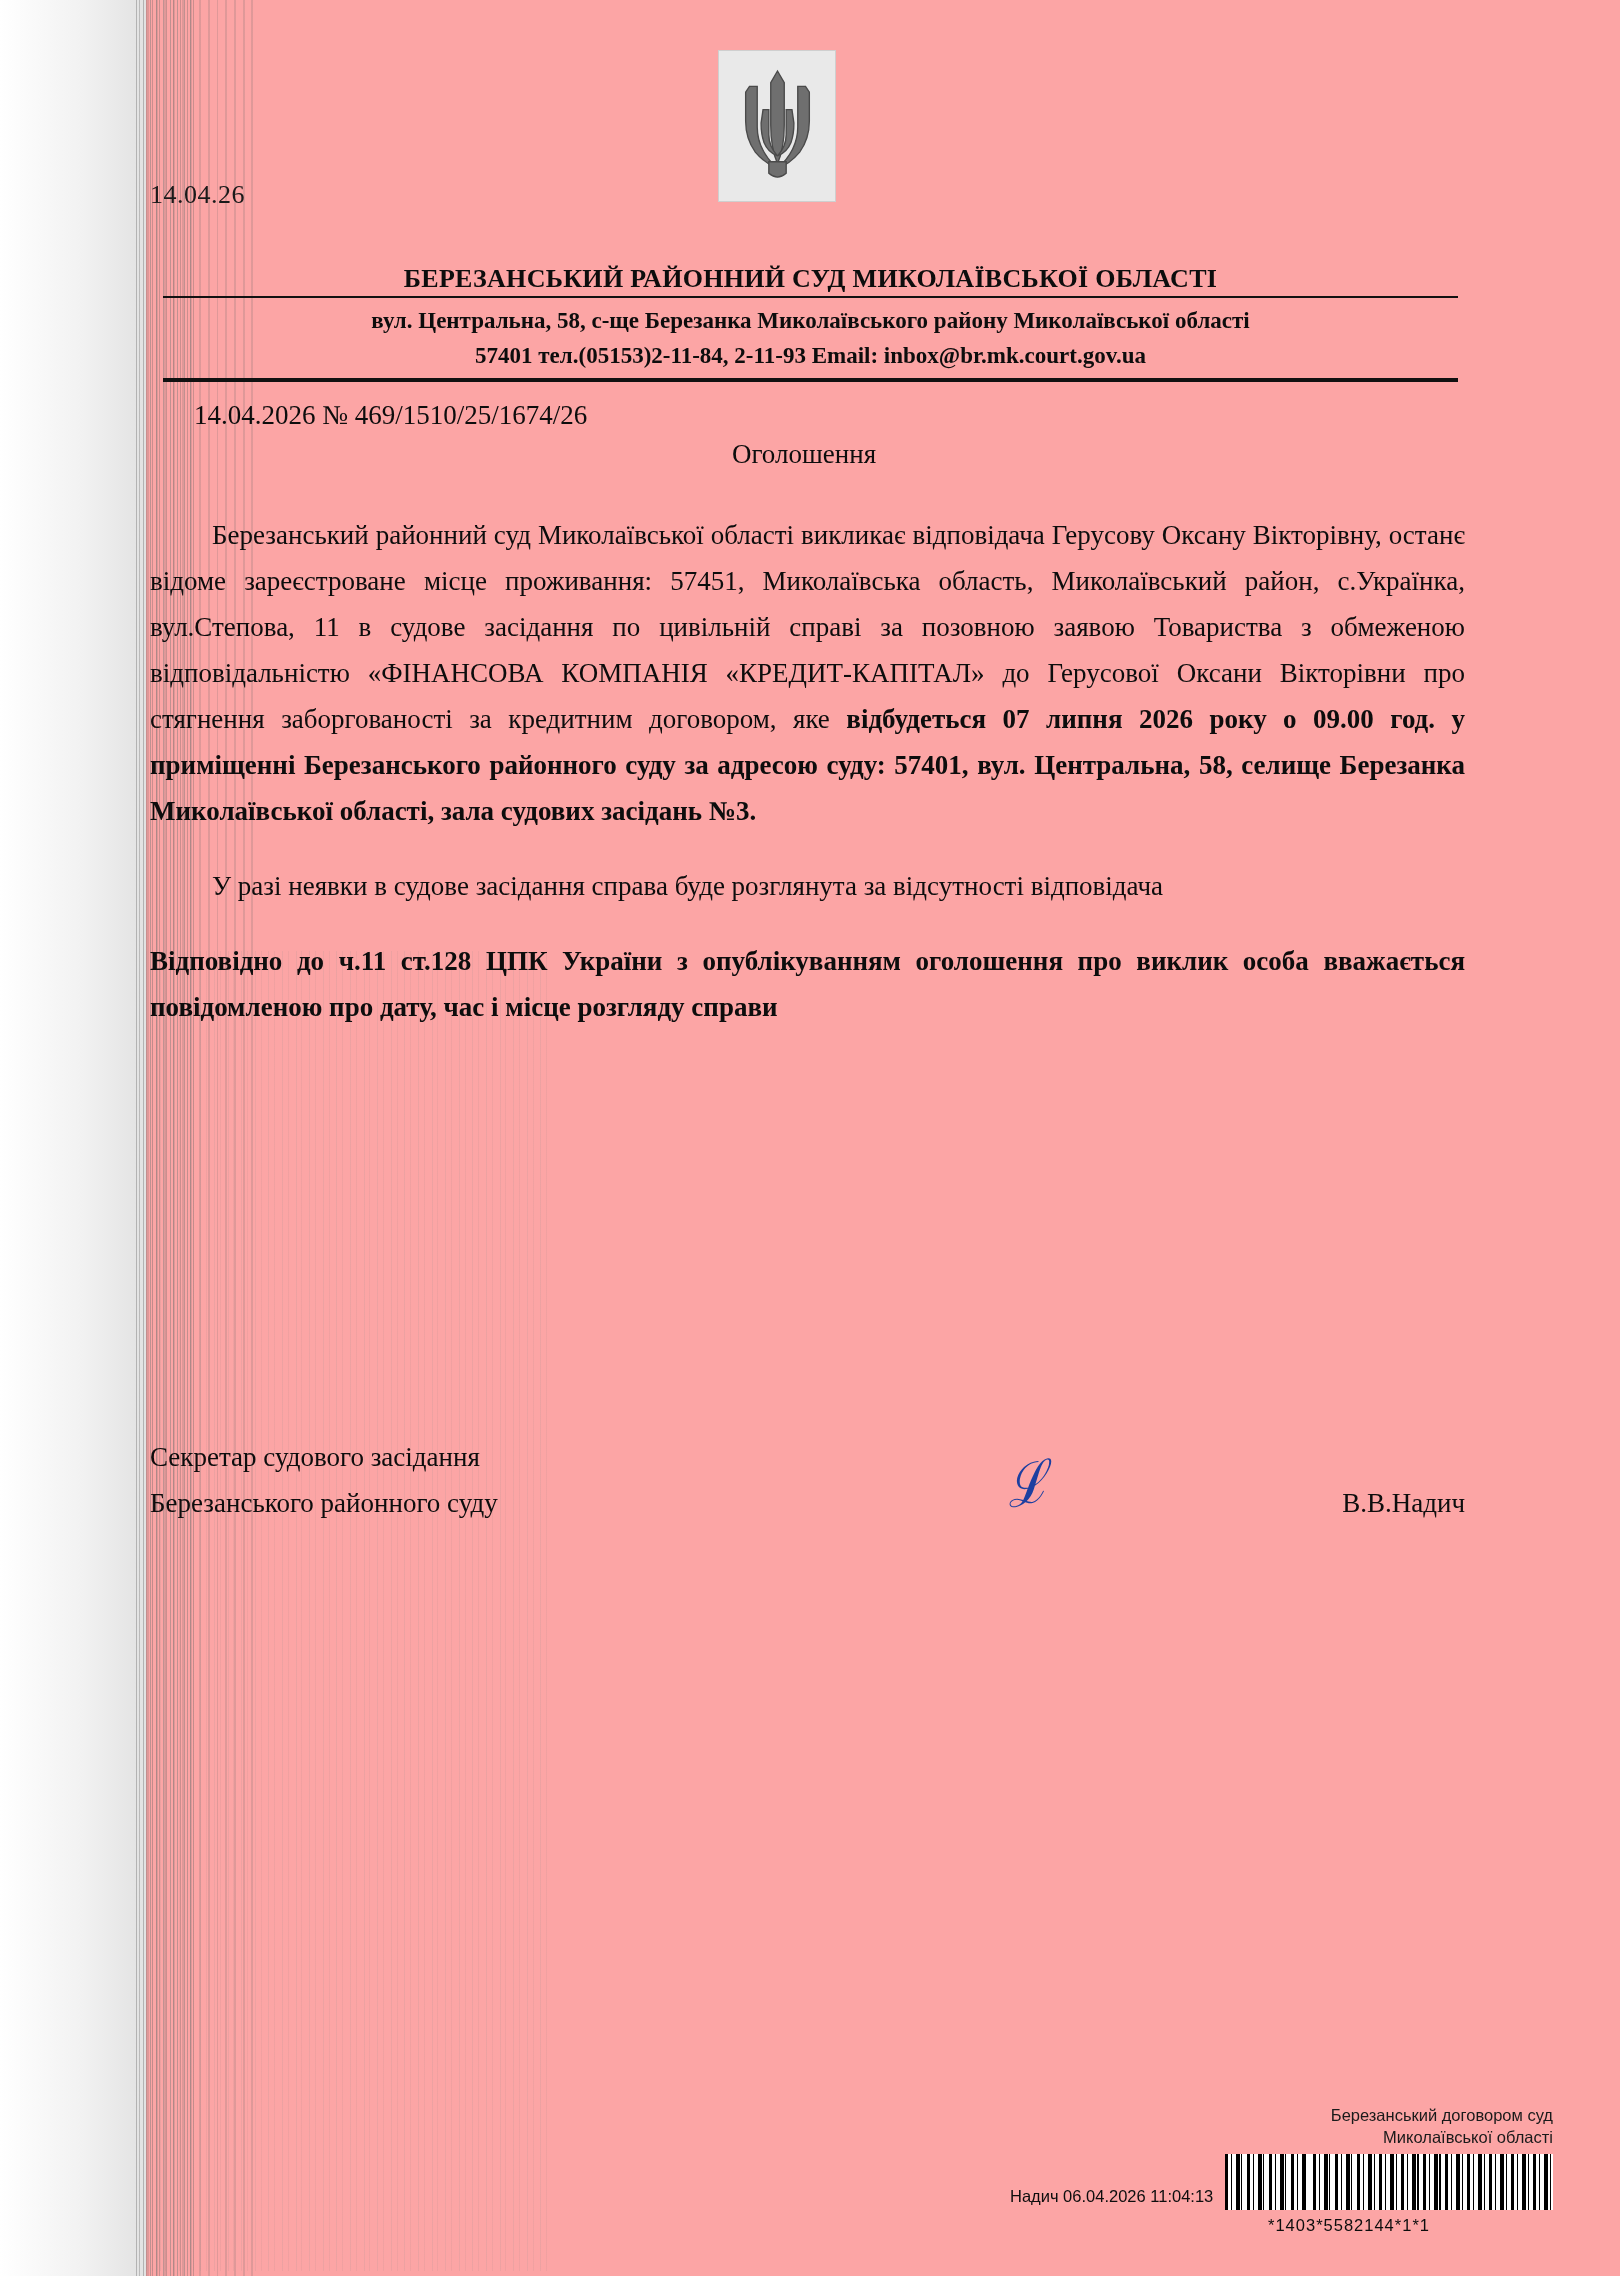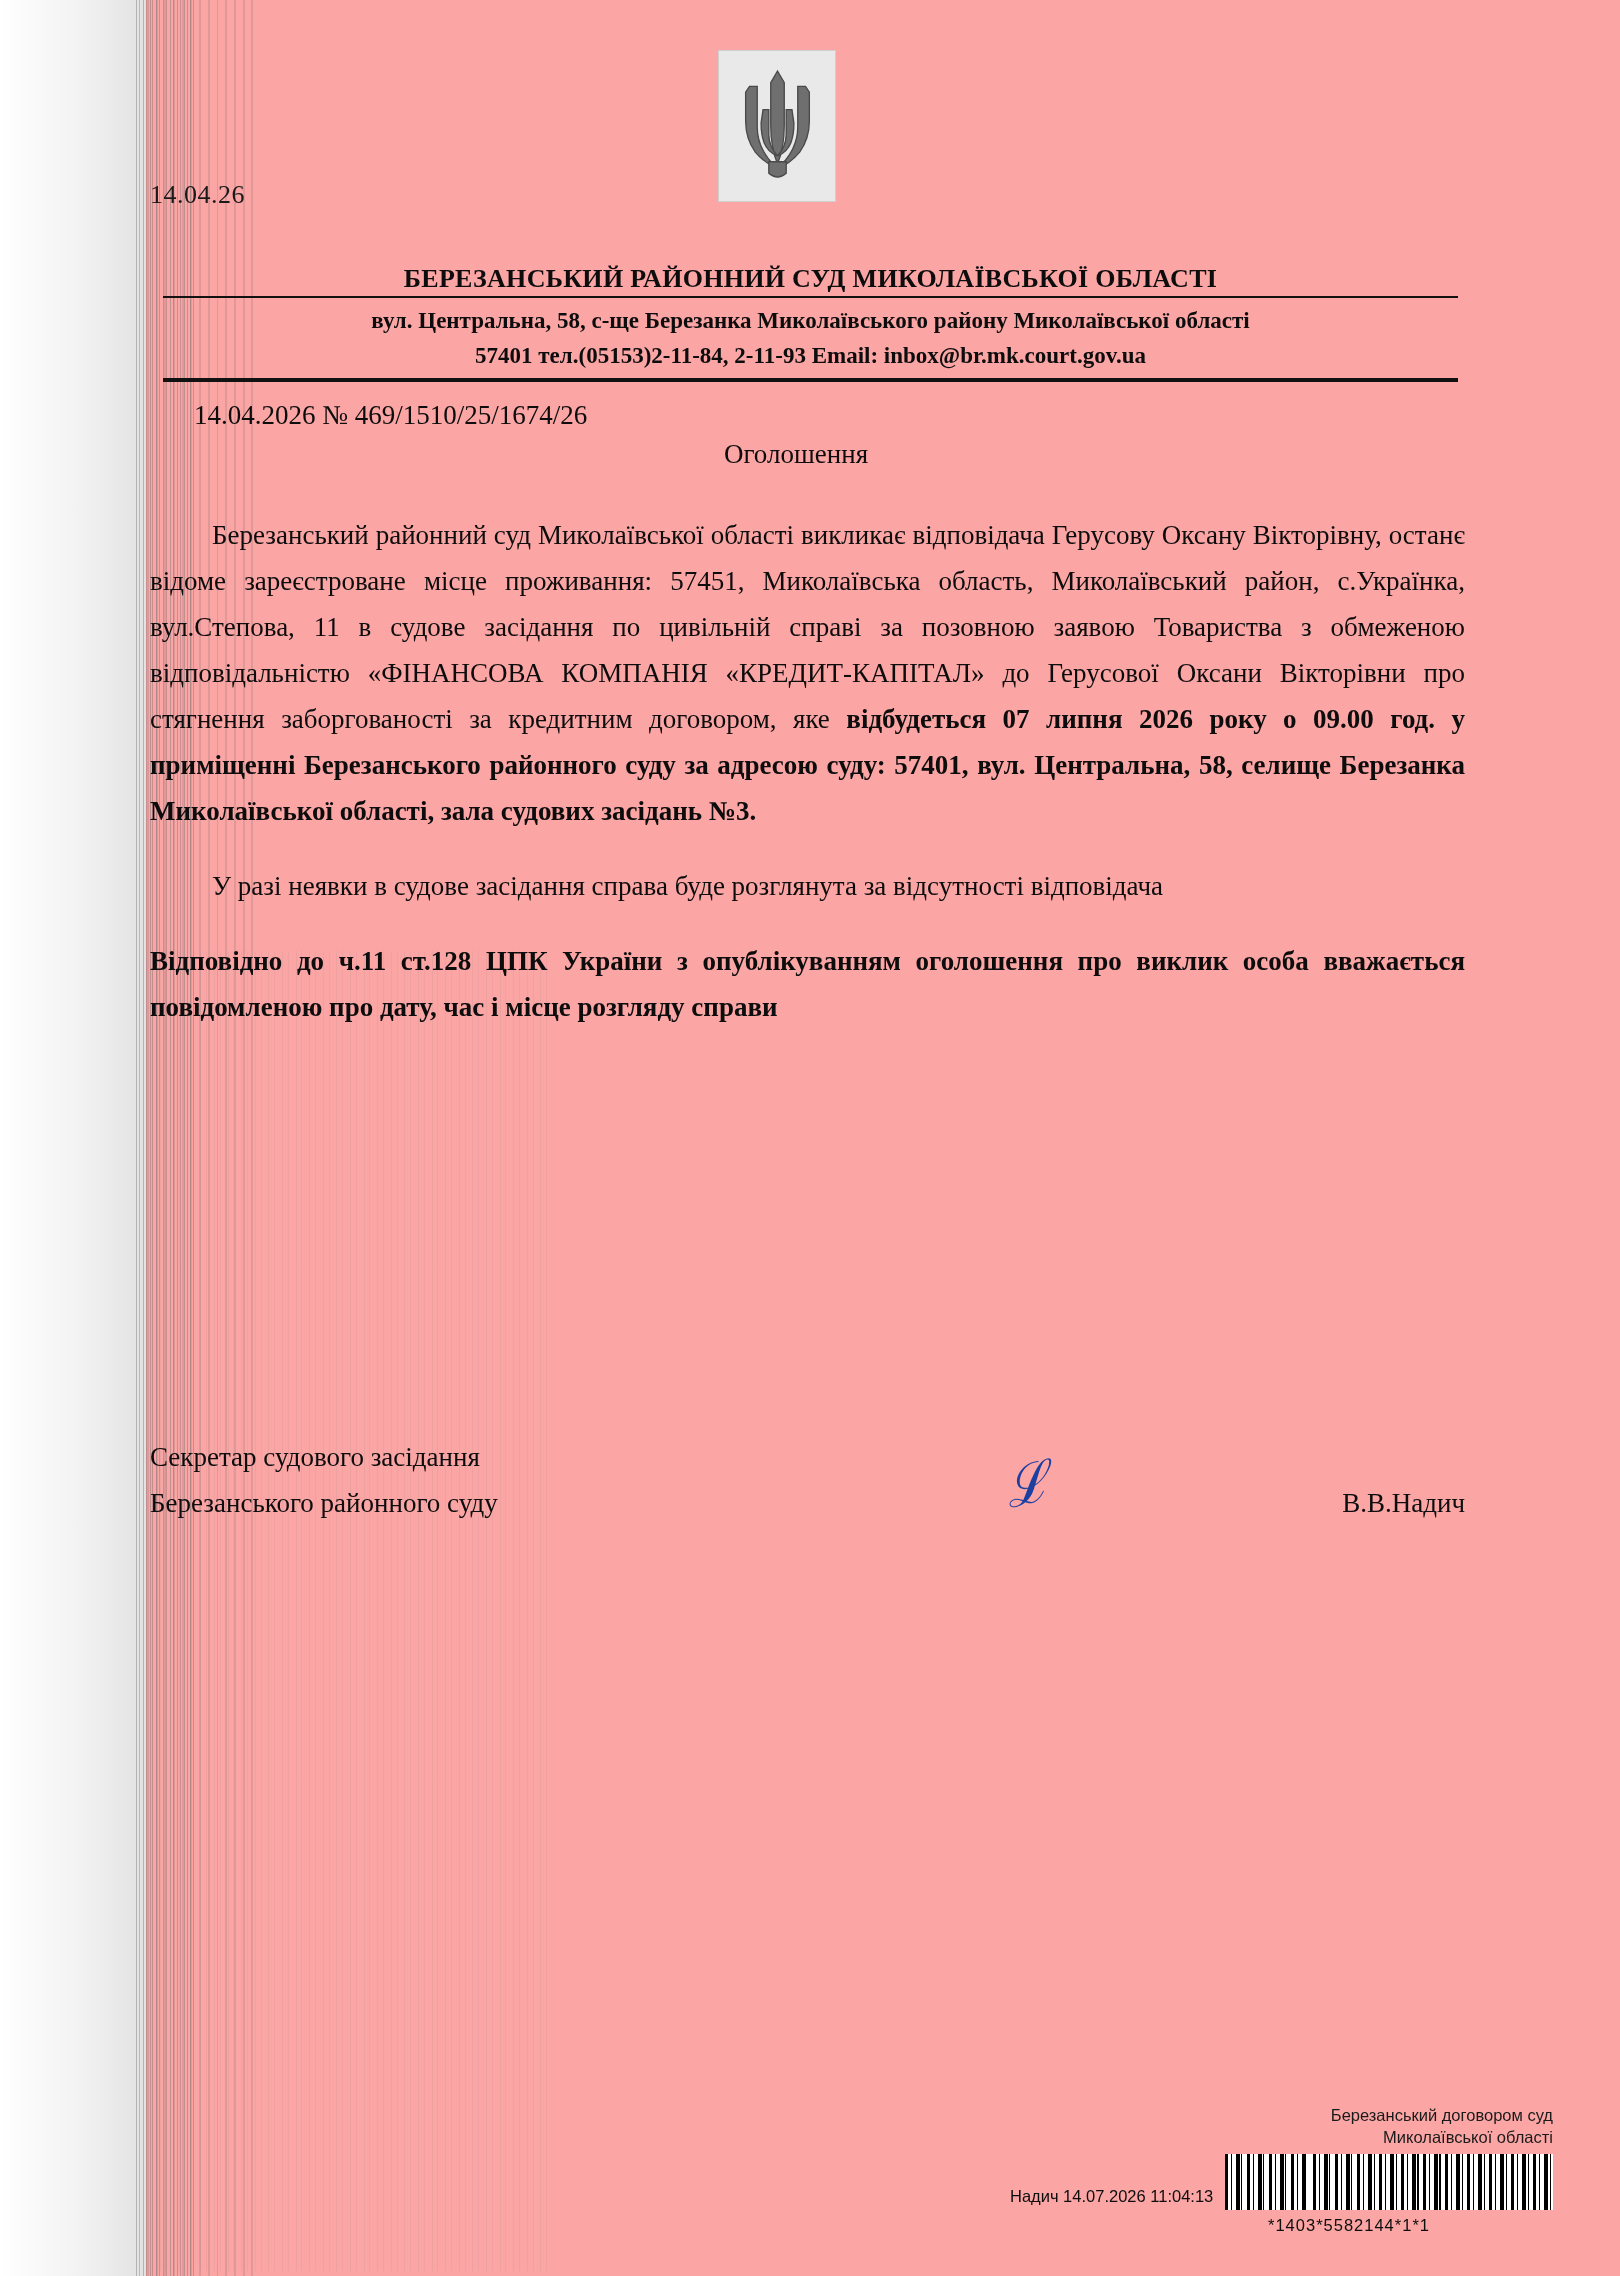--- a/index.html
+++ b/index.html
@@ -134,20 +134,21 @@
   }
 
   
   .doc-title {
     position: absolute;
     left: 146px;
     top: 439px;
     width: 1300px;
     text-align: center;
     font-size: 27px;
+    padding-left: 8px;
   }
 
   
   .body-wrap {
     position: absolute;
     left: 150px;
     top: 512px;
     width: 1315px;
     font-size: 27px;
     line-height: 46px;
@@ -289,20 +290,20 @@
       <span class="sig-name">В.В.Надич</span>
     </div>
   </div>
 
   <div class="footer-stamp">
     <div class="stamp-org">
       <div>Березанський договором суд</div>
       <div>Миколаївської області</div>
     </div>
     <div class="barcode-row">
-      <div class="barcode-left-text">Надич 14.07.2026 11:04:13</div>
+      <div class="barcode-left-text">Надич 06.04.2026 11:04:13</div>
       <div class="barcode"></div>
     </div>
     <div class="barcode-caption">*1403*5582144*1*1</div>
   </div>
 
 </div>
 
 
 </body></html>

